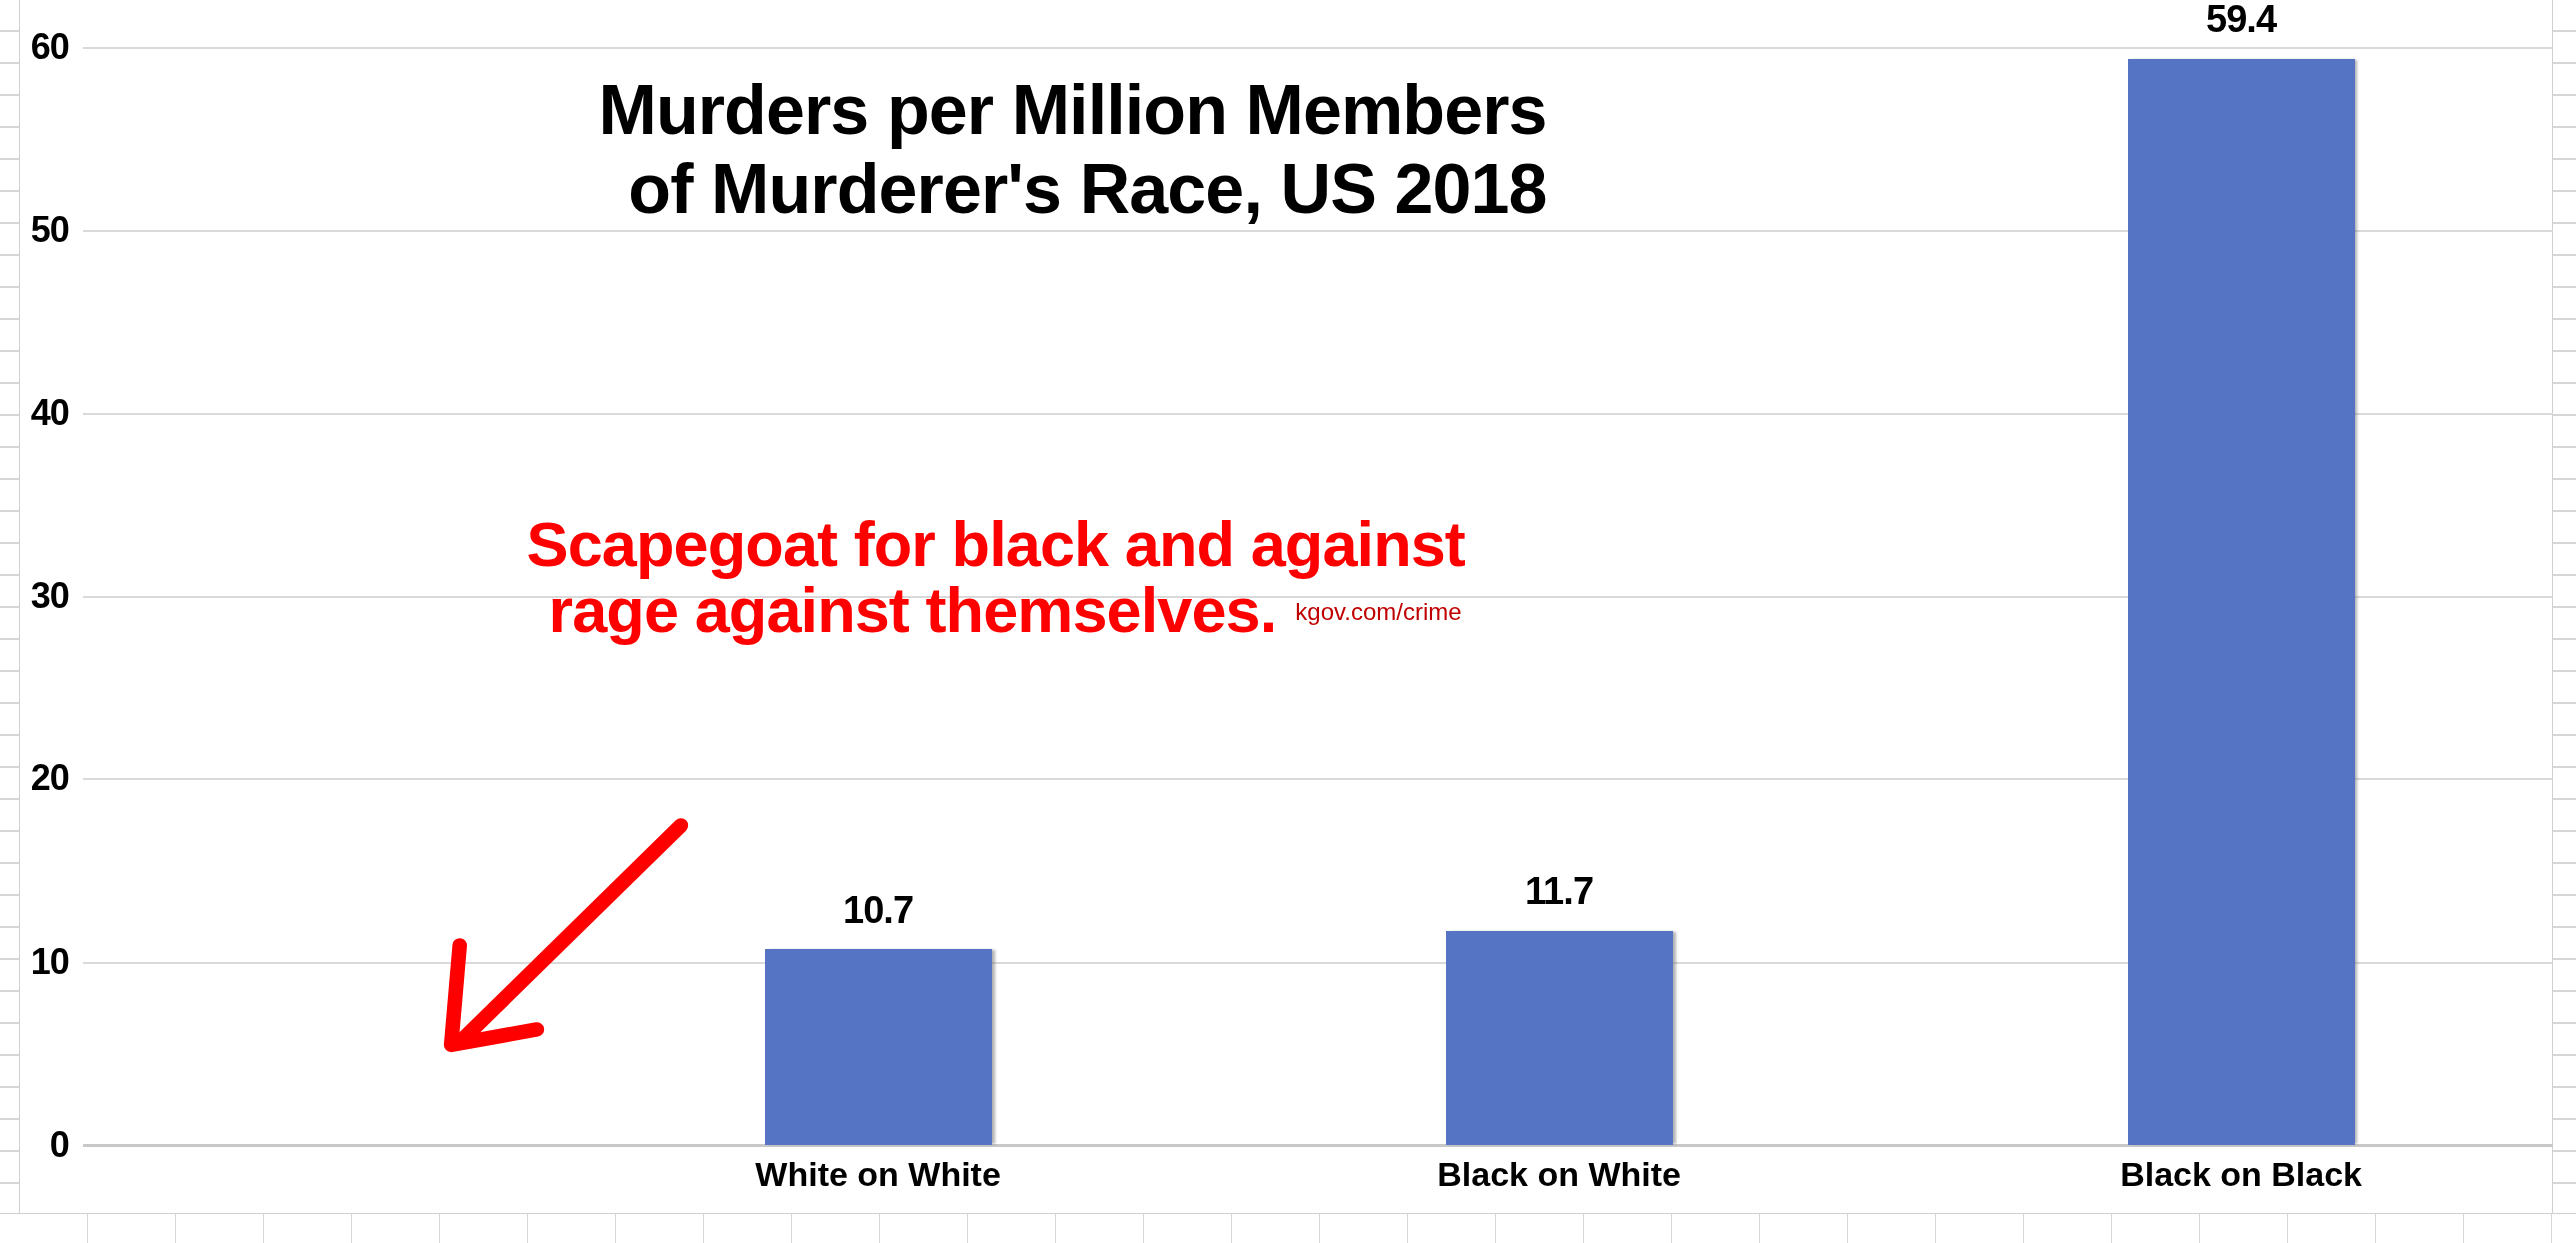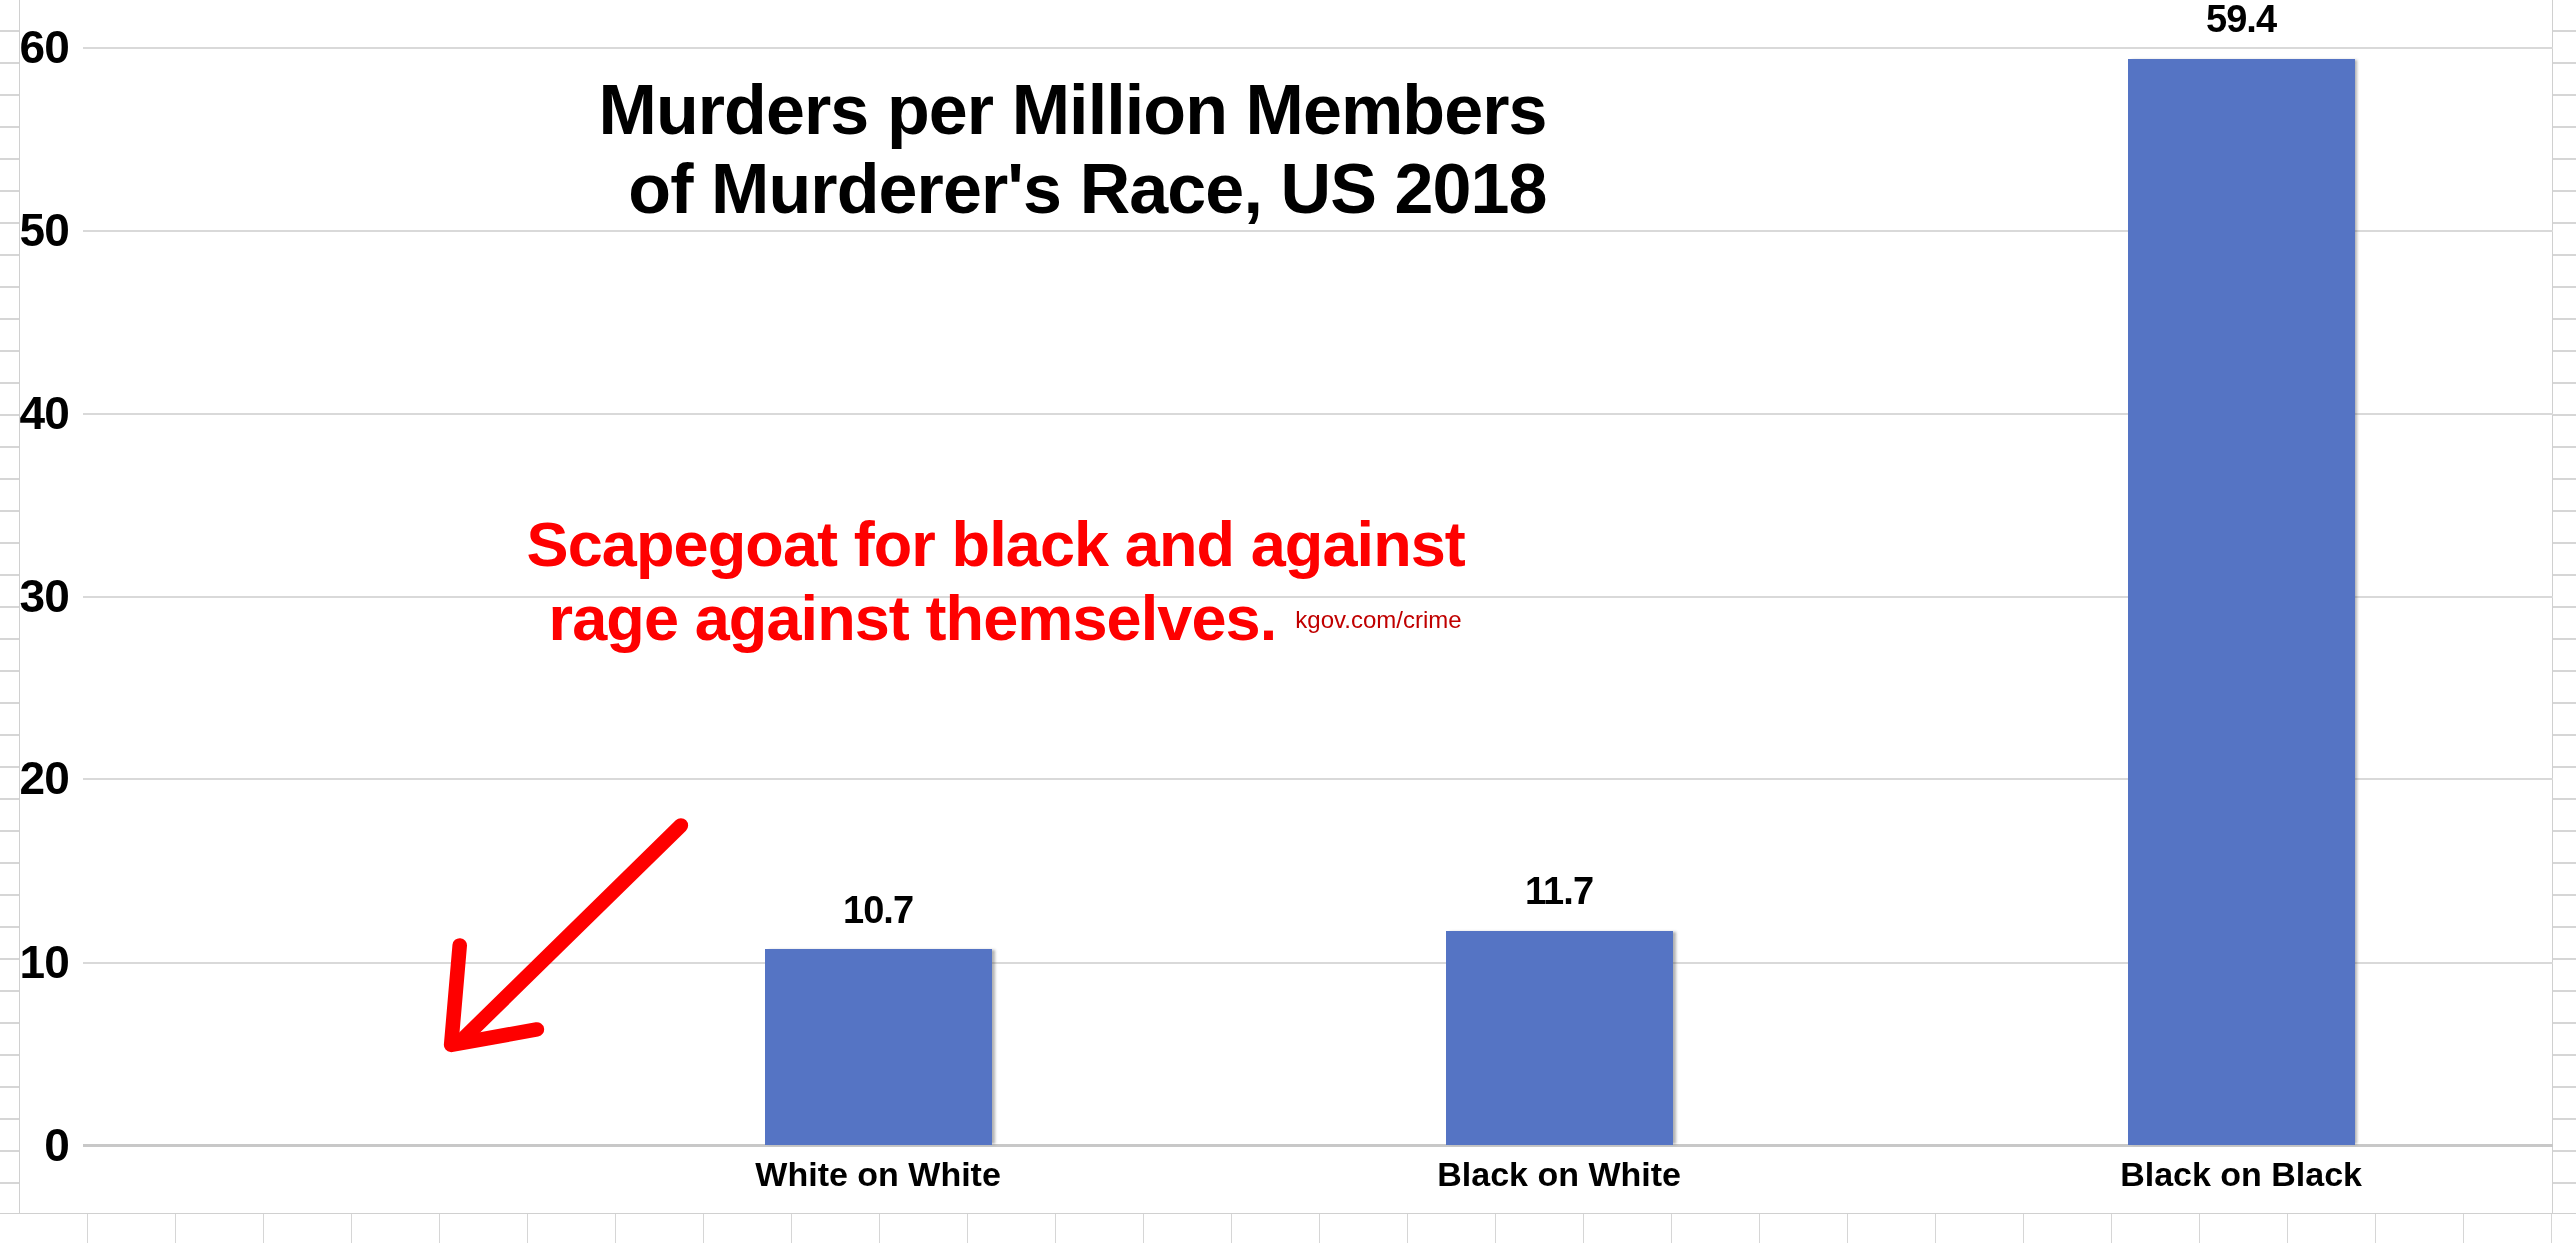--- a/index.html
+++ b/index.html
@@ -104,21 +104,21 @@
     height: 2.6px;
     background: #c8c8c8;
     bottom: -1.7px;
   }
 
   .ytick {
     position: absolute;
     right: 100%;
     margin-right: 13.7px;
     transform: translateY(-50%);
-    font-size: 46px;
+    font-size: 36px;
     font-weight: bold;
     color: #000000;
     white-space: nowrap;
     letter-spacing: -0.9px;
   }
 
   
   .bar-group {
     position: absolute;
     bottom: 0;
@@ -184,21 +184,21 @@
   }
   .anno-line {
     font-size: 63px;
     font-weight: bold;
     color: #fe0000;
     line-height: 1.0;
     white-space: nowrap;
     letter-spacing: -0.9px;
   }
   .anno-line-2 {
-    margin-top: 11px;
+    margin-top: 3px;
     padding-left: 22px;
   }
   .anno-source {
     display: inline-block;
     margin-left: 19px;
     font-size: 24px;
     font-weight: normal;
     color: #c00000;
     letter-spacing: 0px;
     vertical-align: 12px;

